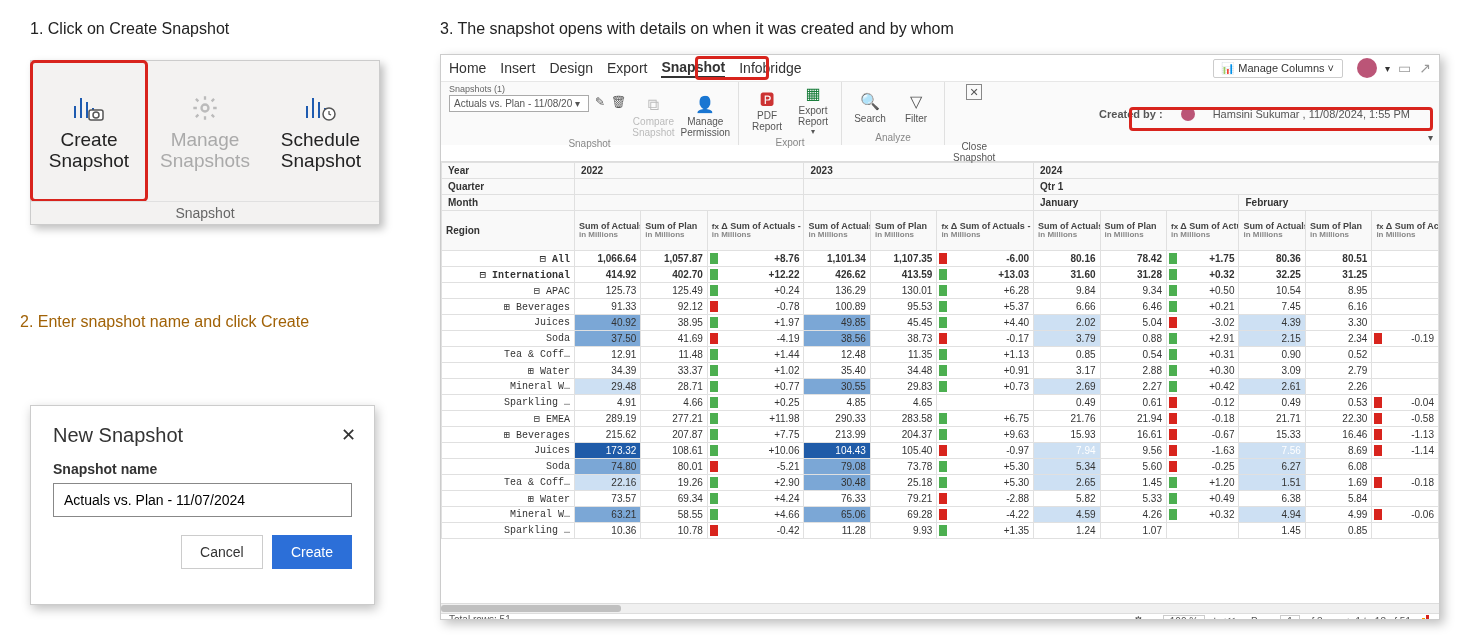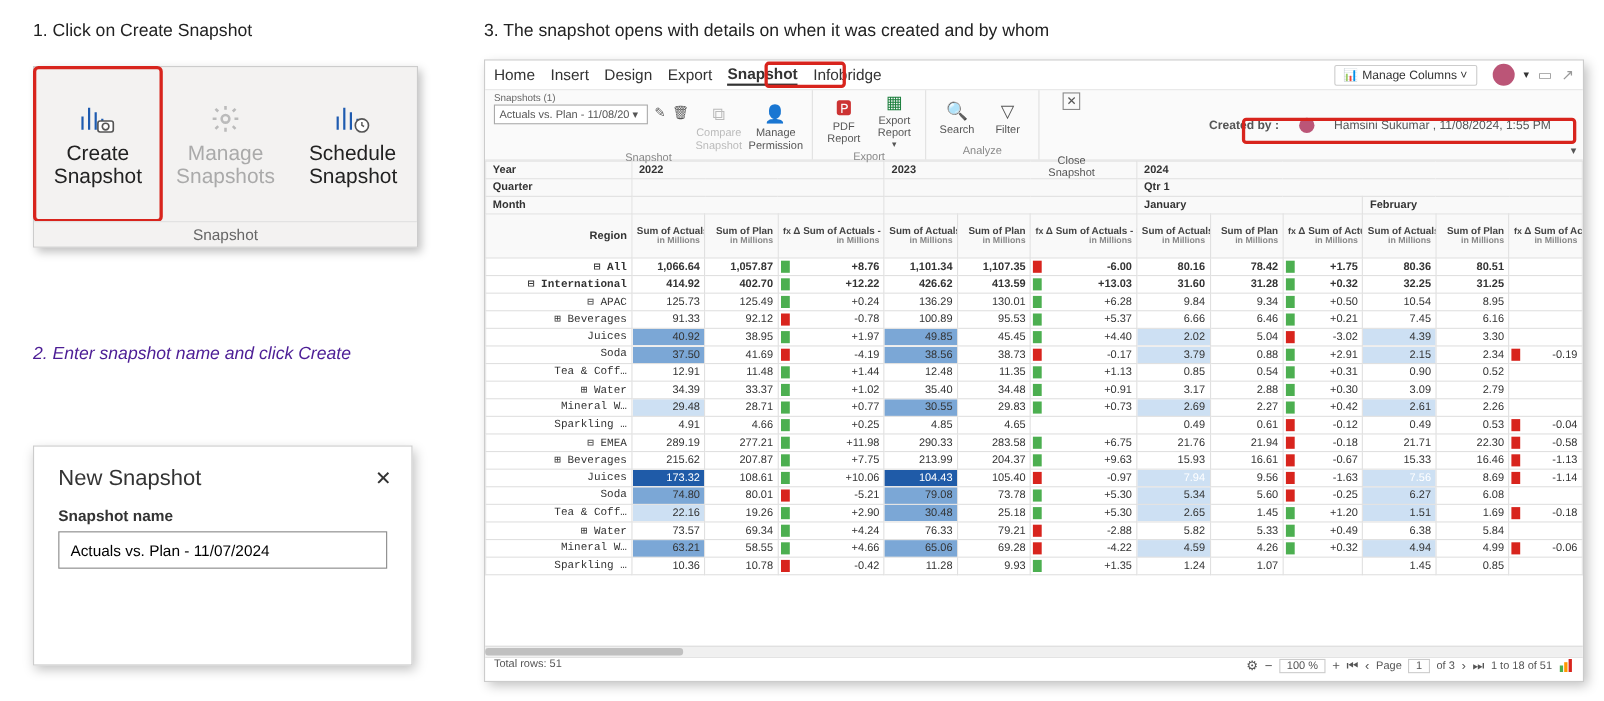--- a/index.html
+++ b/index.html
@@ -45,24 +45,24 @@
   .tool-sec { display:flex; flex-direction:column; border-right:1px solid #e0e0e0; height:100%; padding:2px 8px 0;}
   .tool-sec .row { display:flex; gap:6px; align-items:center; flex:1;}
   .tool-sec .cap { text-align:center; font-size:10px; color:#888; padding-bottom:2px;}
   .tool-btn { display:flex; flex-direction:column; align-items:center; justify-content:center; gap:1px; min-width:40px; cursor:pointer; color:#555; line-height:1.1; text-align:center;}
   .tool-btn.dis { color:#bbb;}
   .tool-btn .ico { width:20px; height:20px; display:flex; align-items:center; justify-content:center; font-size:16px;}
   .snap-combo { border:1px solid #aaa; background:#fff; padding:2px 4px; font-size:10px; width:140px; white-space:nowrap; overflow:hidden; text-overflow:ellipsis;}
   .created-by { margin-left:auto; padding:4px 12px; display:flex; align-items:center; gap:18px; font-size:11px;}
 
   
-  .grid-wrap { height:442px; overflow:hidden; border-top:1px solid #ddd;}
+  .grid-wrap { height:442px; overflow:hidden; border-top:1px solid #ddd;margin-top:16px;}
   table.grid { border-collapse:collapse; width:100%; table-layout:fixed; font-size:10px;}
   .grid th, .grid td { border:1px solid #e0e0e0; padding:1px 4px; height:16px; white-space:nowrap; overflow:hidden; }
-  .grid th { background:#f9f9f9; font-weight:600; text-align:right; }
+  .grid th { background:#f9f9f9; font-weight:600; text-align:left; }
   .grid td.num { text-align:right; }
   .grid td.label { text-align:right; padding-left:4px;font-family:Liberation Mono, monospace;}
   .ind1 { padding-left:16px !important;}
   .ind2 { padding-left:28px !important;}
   .ind3 { padding-left:40px !important;}
   .hdr-top th { text-align:left; padding-left:6px; font-weight:600;}
   .col-hdr { font-size:9px; line-height:1.05; color:#444; }
   .col-hdr .sub { color:#888; font-size:8px;}
   .hl-dk { background:#1f5ba8; color:#fff;}
   .hl-md { background:#7ba7d6;}
@@ -82,21 +82,21 @@
   
   
   svg { display:block; }
 </style>
 </head>
 <body>
 
 <div class="container">
 
   <div class="step-label" style="top:20px; left:30px; font-weight:500;">1. Click on Create Snapshot</div>
-  <div class="step-label" style="top:312px; left:30px; color:#4c1d95; max-width:320px; line-height:1.3;font-style:italic;">2. Enter snapshot name and click Create</div>
+  <div class="step-label" style="top:312px; left:20px; color:#a16207; max-width:320px; line-height:1.3;">2. Enter snapshot name and click Create</div>
   <div class="step-label" style="top:20px; left:440px; font-weight:500;">3. The snapshot opens with details on when it was created and by whom</div>
 
   <div class="panel ribbon-group">
     <div class="ribbon-row">
       <div class="ribbon-btn red-box">
         <div class="icon-wrap">
           <svg width="36" height="28" viewBox="0 0 36 28">
               <g stroke="#1e5bb0" stroke-width="2" fill="none">
                 <line x1="4" y1="24" x2="4" y2="12"></line>
                 <line x1="10" y1="24" x2="10" y2="4"></line>
@@ -138,20 +138,24 @@
       </div>
     </div>
     <div class="ribbon-caption">Snapshot</div>
   </div>
 
   <div class="panel dialog" style="background:#fff;">
     <h3>New Snapshot</h3>
     <span class="close-x">✕</span>
     <span class="dlg-label">Snapshot name</span>
     <input class="dlg-input" value="Actuals vs. Plan - 11/07/2024" style="">
+    <div class="dlg-btnrow">
+      <span class="dlg-btn">Cancel</span>
+      <span class="dlg-btn primary">Create</span>
+    </div>
   </div>
 
   <div class="panel app">
 
     <div class="menubar">
       <span class="tab">Home</span>
       <span class="tab">Insert</span>
       <span class="tab">Design</span>
       <span class="tab">Export</span>
       <span class="tab active">Snapshot</span>

